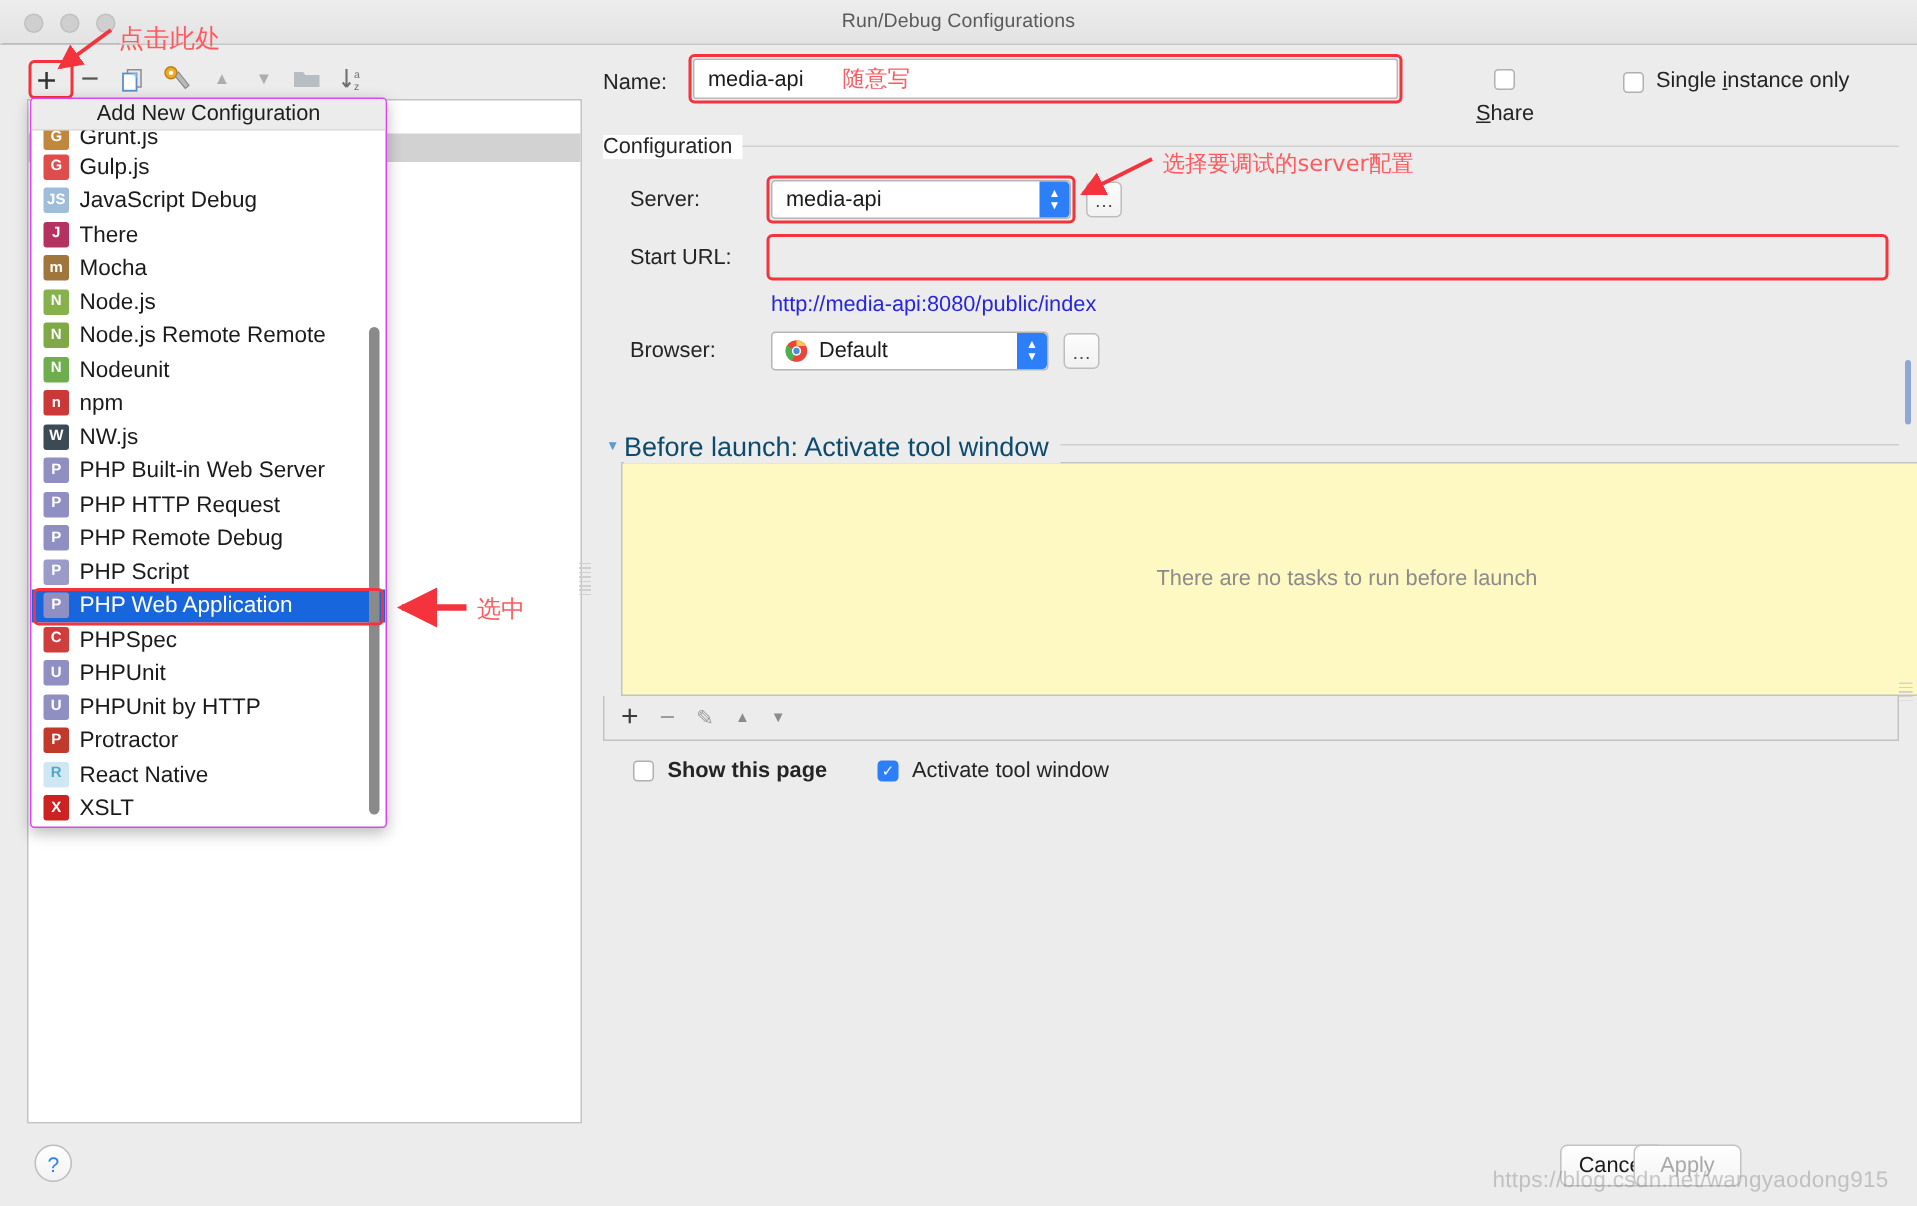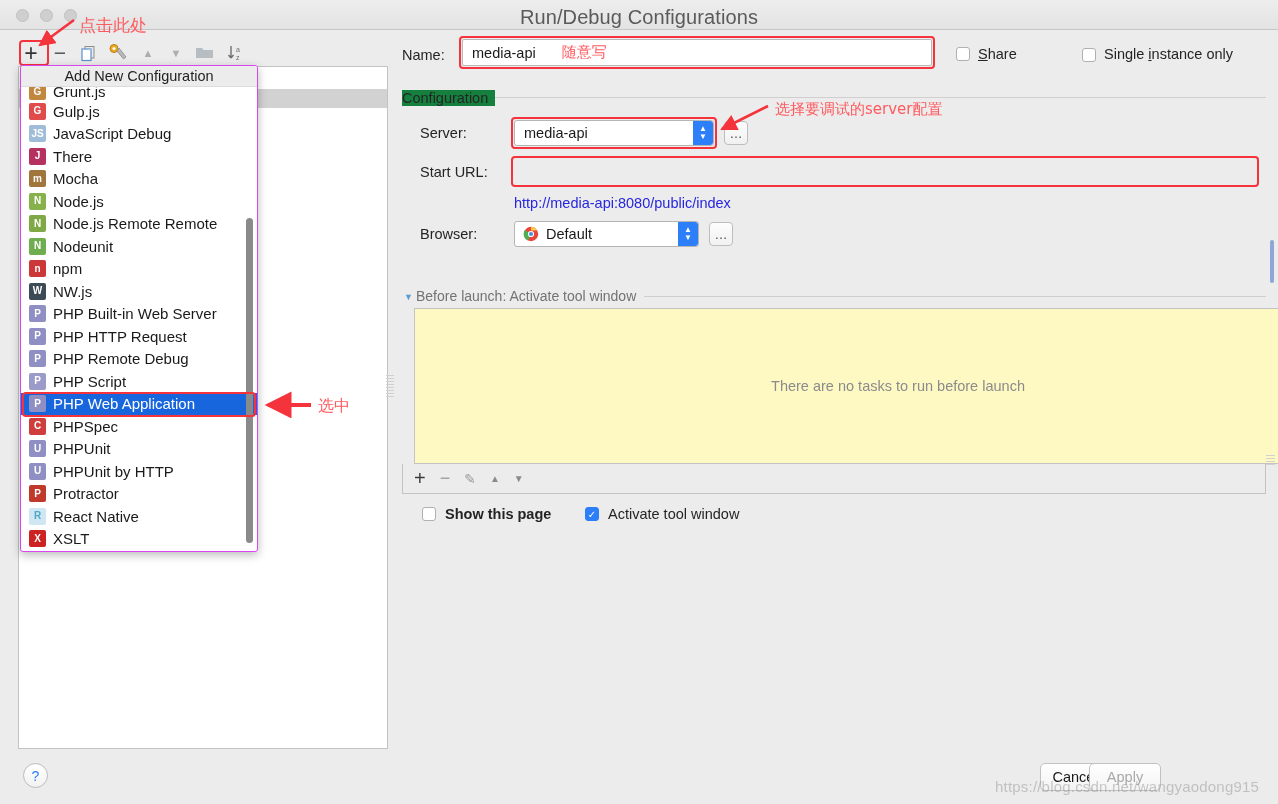--- a/index.html
+++ b/index.html
@@ -16,21 +16,21 @@
     overflow: hidden;
   }
   
   #titlebar {
     position: absolute; left:0; top:0; width:1278px; height:30px;
     background: linear-gradient(#ededed,#e3e3e3);
     border-bottom: 1px solid #c6c6c6;
   }
   #title-text {
     position:absolute; left:0; top:6px; width:1278px;
-    text-align:center; font-size:20px; color:#5a5a5a;
+    text-align:center; font-size:13px; color:#5a5a5a;
     letter-spacing:0.1px;
   }
   .traffic { position:absolute; top:9px; width:13px; height:13px; border-radius:50%;
     background:#cfcfcf; border:1px solid #c0c0c0; }
   #tl-close { left:16px; }
   #tl-min   { left:40px; }
   #tl-zoom  { left:64px; }
 
   
   #left-pane {
@@ -121,26 +121,26 @@
     position:absolute; left:459px; top:36px; width:476px; height:33px;
     border:2.5px solid #f4333c; border-radius:4px; pointer-events:none;
   }
 
   .cbx {
     width:14px; height:14px; border:1px solid #b0b0b0; border-radius:3px;
     background:#fff; flex:none; display:inline-flex; align-items:center;
     justify-content:center;
   }
   .cbx.on { background:#2d7ff9; border-color:#2d7ff9; color:#fff; font-size:10px; }
-  #share-box { position:absolute; left:956px; top:46px; display:flex; align-items:center; gap:8px; }
+  #share-box { position:absolute; left:984px; top:46px; display:flex; align-items:center; gap:8px;flex-direction:column; }
   #single-box { position:absolute; left:1082px; top:46px; display:flex; align-items:flex-end; gap:8px; }
   .mnem { text-decoration: underline; }
 
   
-  #cfg-legend { position:absolute; left:402px; top:90px; font-size:14.5px; color:#242424; background:#15803d; padding-right:7px; z-index:2; }
+  #cfg-legend { position:absolute; left:402px; top:90px; font-size:14.5px; color:#242424; background:#ffffff; padding-right:7px; z-index:2; }
   #cfg-line { position:absolute; left:402px; top:97px; width:864px; height:1px; background:#cfcfcf; }
 
   #server-label { position:absolute; left:420px; top:125px; }
   #server-combo {
     position:absolute; left:514px; top:120px; width:200px; height:26px;
     background:#fff; border:1px solid #b5b5b5; border-radius:3px;
     display:flex; align-items:center; padding-left:9px; font-size:14.5px; color:#1a1a1a;
   }
   #server-stepper {
     position:absolute; right:0; top:0; width:20px; height:100%;
@@ -193,21 +193,21 @@
   }
   #browser-ellipsis {
     position:absolute; left:709px; top:222px; width:24px; height:24px;
     background:linear-gradient(#fdfdfd,#f1f1f1); border:1px solid #bdbdbd;
     border-radius:4px; display:flex; align-items:flex-end; justify-content:center;
     font-size:13px; color:#4a4a4a; padding-bottom:3px;
   }
 
   
   #bl-arrow { position:absolute; left:404px; top:292px; font-size:9px; color:#5a9bd4; }
-  #bl-title { position:absolute; left:416px; top:288px; font-size:14px; color:#737373;
+  #bl-title { position:absolute; left:416px; top:288px; font-size:18px; color:#0c4a6e;
               background:#ececec; padding-right:8px; z-index:2; }
   #bl-line { position:absolute; left:416px; top:296px; width:850px; height:1px; background:#cfcfcf; }
   #bl-box {
     position:absolute; left:414px; top:308px; width:968px; height:156px;
     background:#fef9c3; border:1px solid #c3c3c3;
     display:flex; align-items:center; justify-content:center;
   }
   #bl-empty { font-size:14.5px; color:#8b8b8b; }
   #bl-toolbar {
     position:absolute; left:402px; top:464px; width:864px; height:30px;

